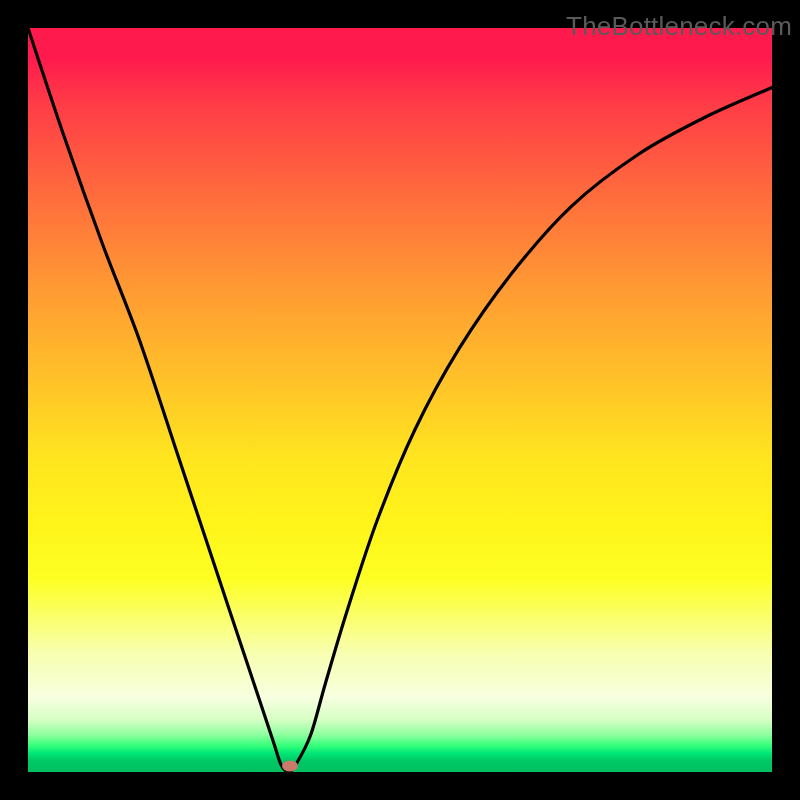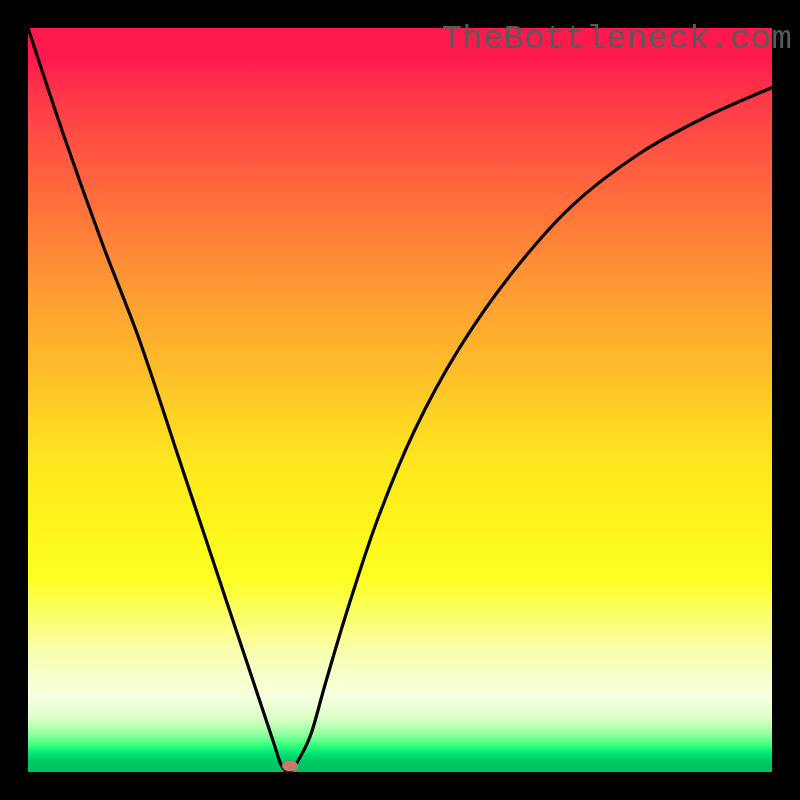--- a/index.html
+++ b/index.html
@@ -12,28 +12,27 @@
   }
   .frame {
     position: relative;
     width: 800px;
     height: 800px;
     background: #000000;
     box-sizing: border-box;
   }
   .watermark {
     position: absolute;
-    top: 20px;
+    top: 11px;
     right: 8px;
-    font-size: 34px;
+    font-size: 26px;
     font-weight: 500;
     color: #5a5a5a;
     letter-spacing: 0.2px;
     z-index: 3;
-    font-family: Liberation Mono, monospace;
   }
   .plot {
     position: absolute;
     left: 28px;
     top: 28px;
     width: 744px;
     height: 744px;
     overflow: hidden;
   }
   .gradient {

